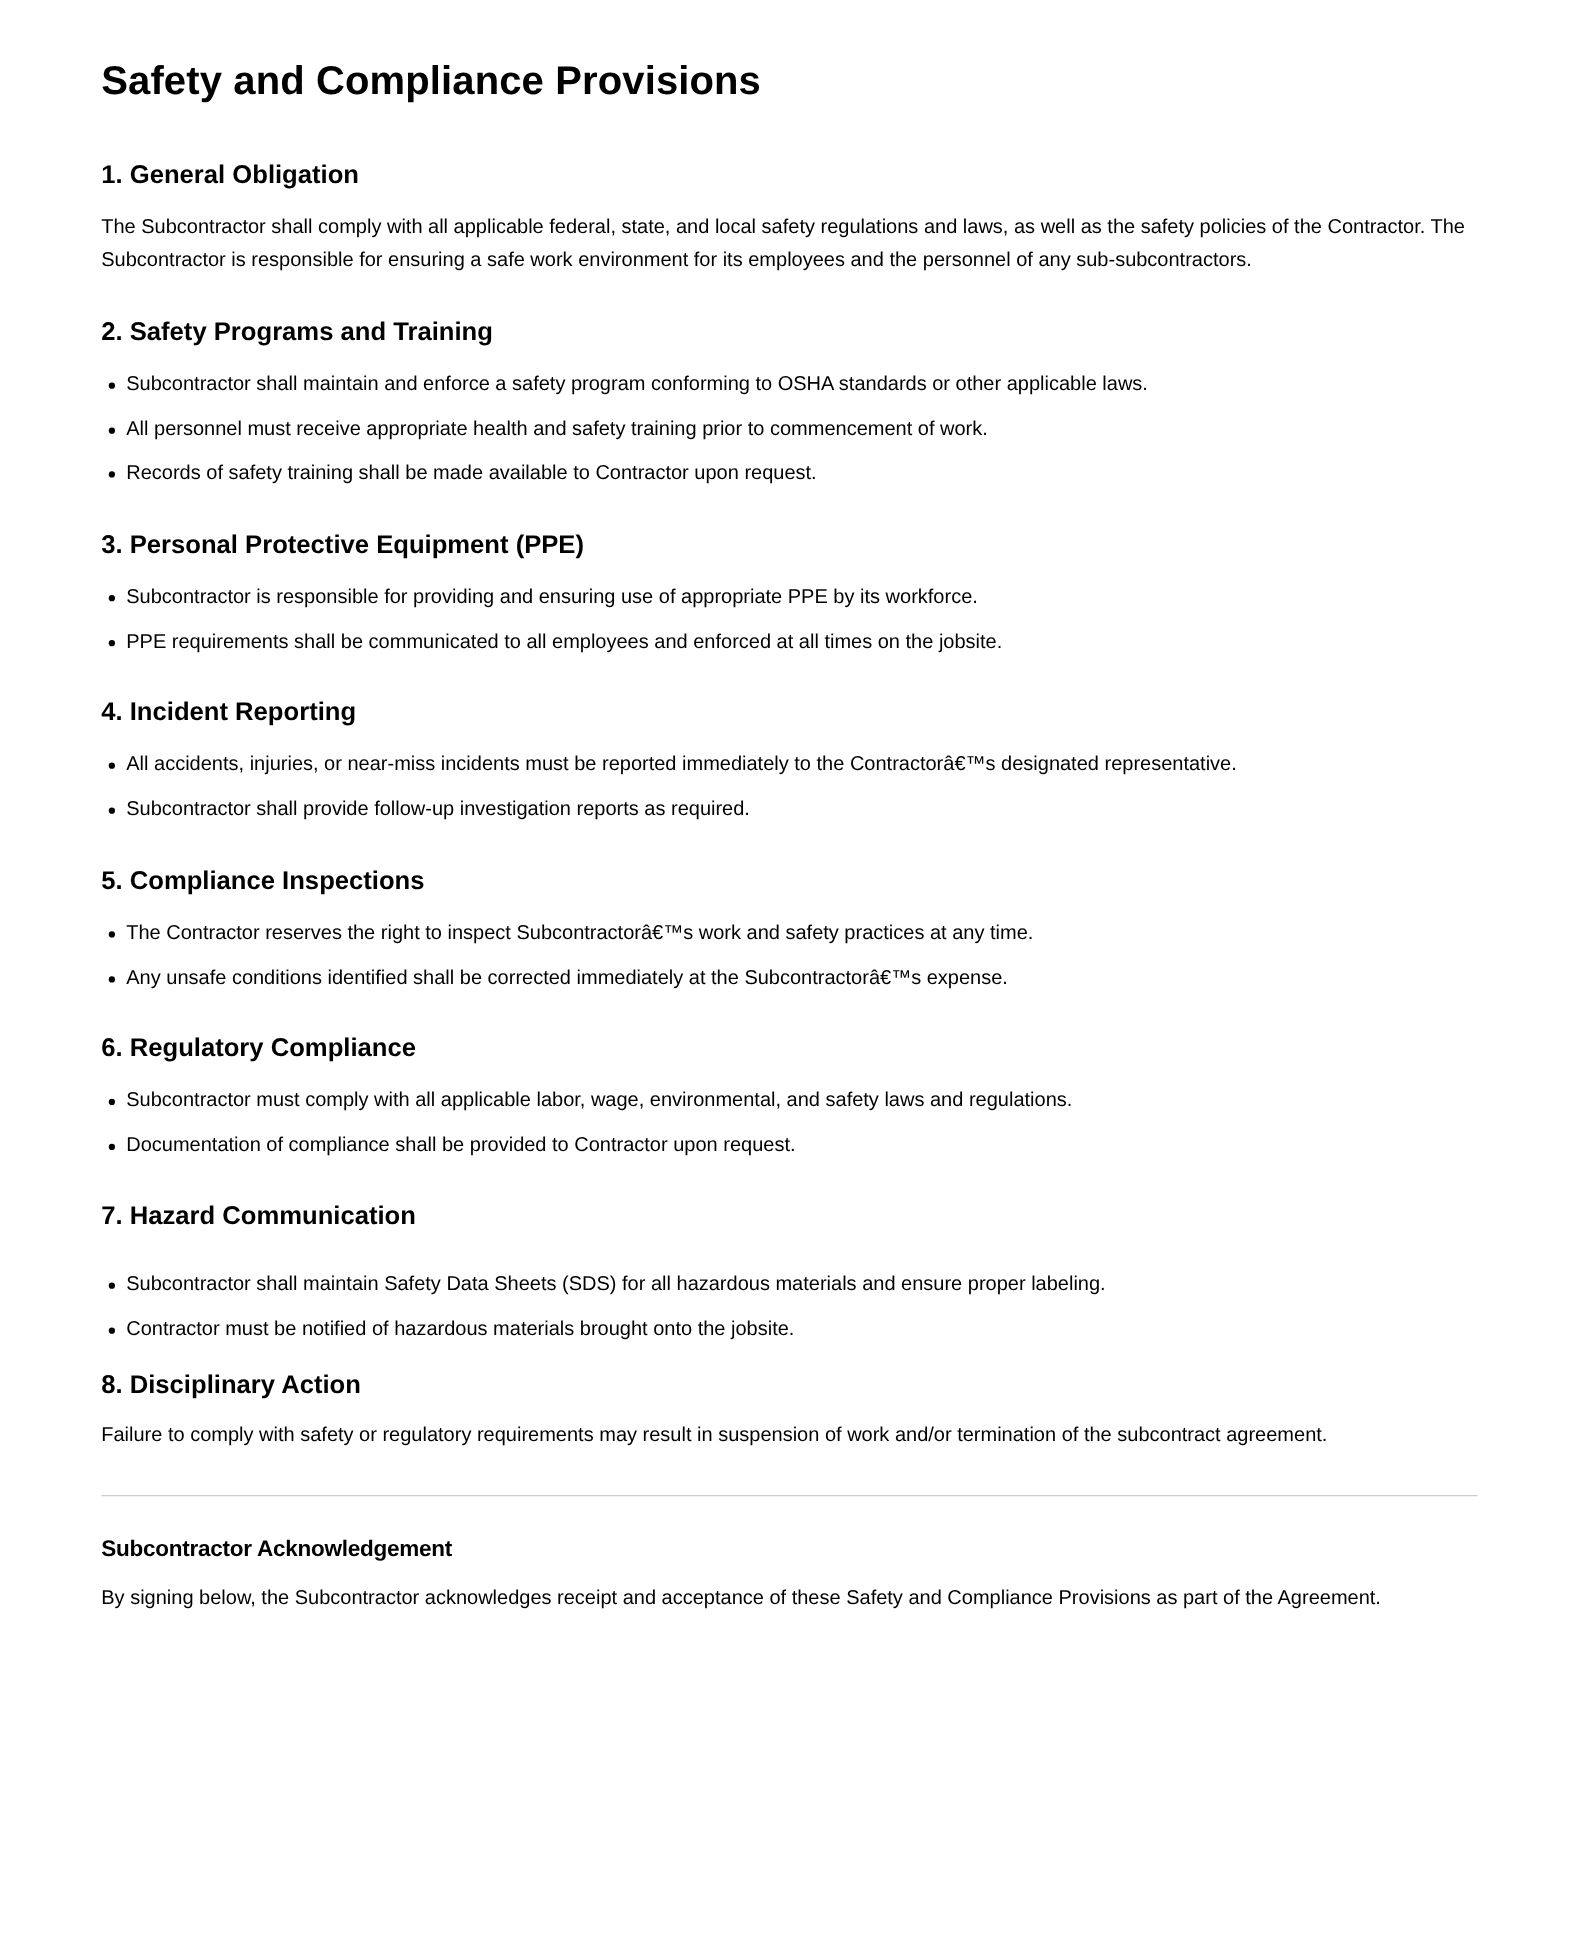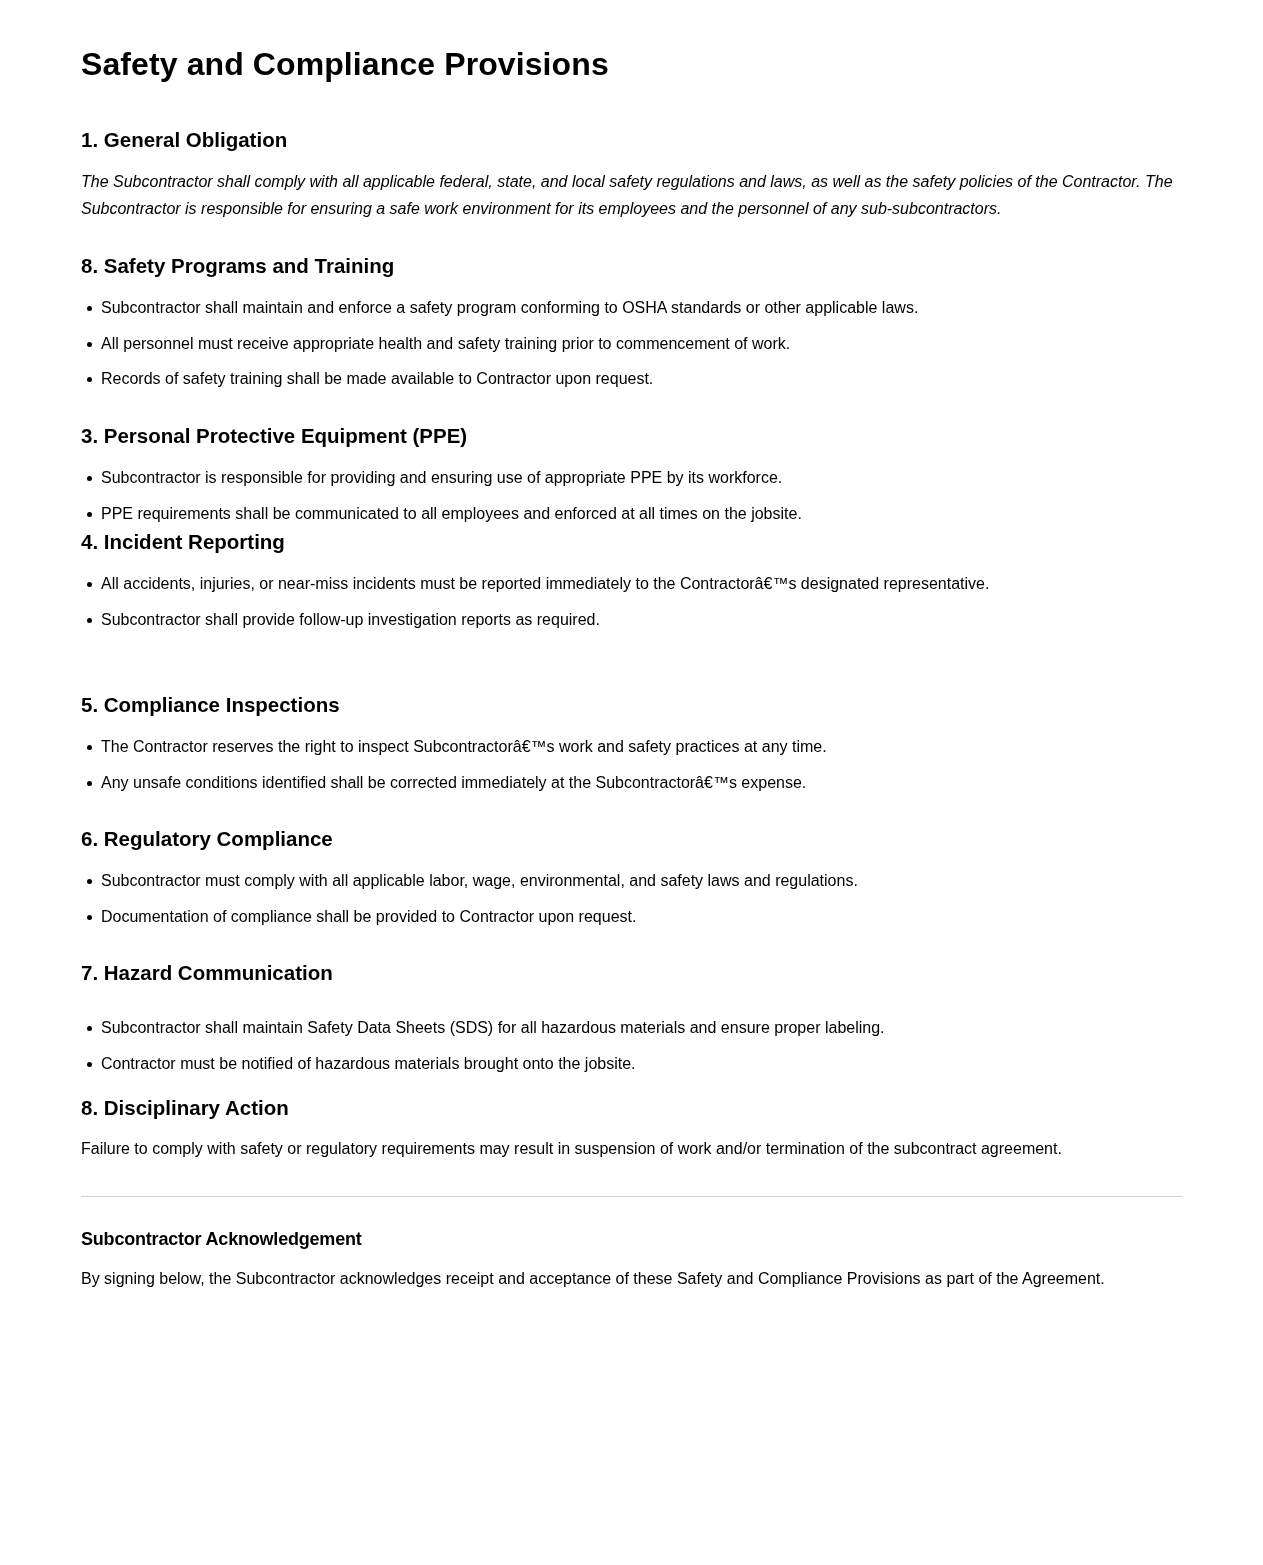--- a/index.html
+++ b/index.html
@@ -73,41 +73,41 @@
     }
   </style>
 </head>
 <body>
 
 <div class="doc">
   <h1>Safety and Compliance Provisions</h1>
 
   <div class="sec" style="top:126px;">
     <h2>1. General Obligation</h2>
-    <p style="margin-top:14px;font-style:italic;">The Subcontractor shall comply with all applicable federal, state, and local safety regulations and laws, as well as the safety policies of the Contractor. The Subcontractor is responsible for ensuring a safe work environment for its employees and the personnel of any sub-subcontractors.</p>
+    <p style="margin-top:14px;">The Subcontractor shall comply with all applicable federal, state, and local safety regulations and laws, as well as the safety policies of the Contractor. The Subcontractor is responsible for ensuring a safe work environment for its employees and the personnel of any sub-subcontractors.</p>
   </div>
 
   <div class="sec" style="top:252px;">
-    <h2>8. Safety Programs and Training</h2>
+    <h2>2. Safety Programs and Training</h2>
     <ul style="margin-top:17px;">
       <li>Subcontractor shall maintain and enforce a safety program conforming to OSHA standards or other applicable laws.</li>
       <li>All personnel must receive appropriate health and safety training prior to commencement of work.</li>
       <li>Records of safety training shall be made available to Contractor upon request.</li>
     </ul>
   </div>
 
   <div class="sec" style="top:422px;">
     <h2>3. Personal Protective Equipment (PPE)</h2>
     <ul style="margin-top:17px;">
       <li>Subcontractor is responsible for providing and ensuring use of appropriate PPE by its workforce.</li>
       <li>PPE requirements shall be communicated to all employees and enforced at all times on the jobsite.</li>
     </ul>
   </div>
 
-  <div class="sec" style="top:528px;">
+  <div class="sec" style="top:556px;">
     <h2>4. Incident Reporting</h2>
     <ul style="margin-top:17px;">
       <li>All accidents, injuries, or near-miss incidents must be reported immediately to the Contractorâ€™s designated representative.</li>
       <li>Subcontractor shall provide follow-up investigation reports as required.</li>
     </ul>
   </div>
 
   <div class="sec" style="top:691px;">
     <h2>5. Compliance Inspections</h2>
     <ul style="margin-top:17px;">

